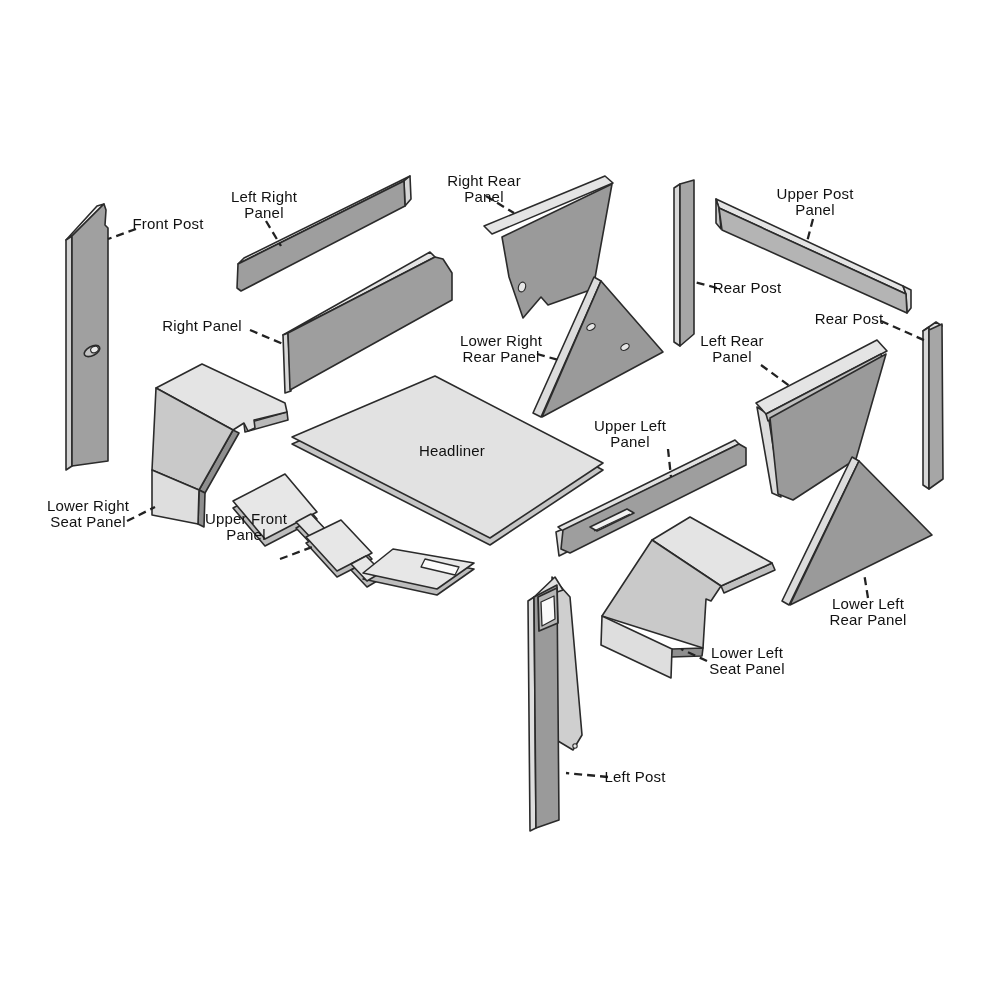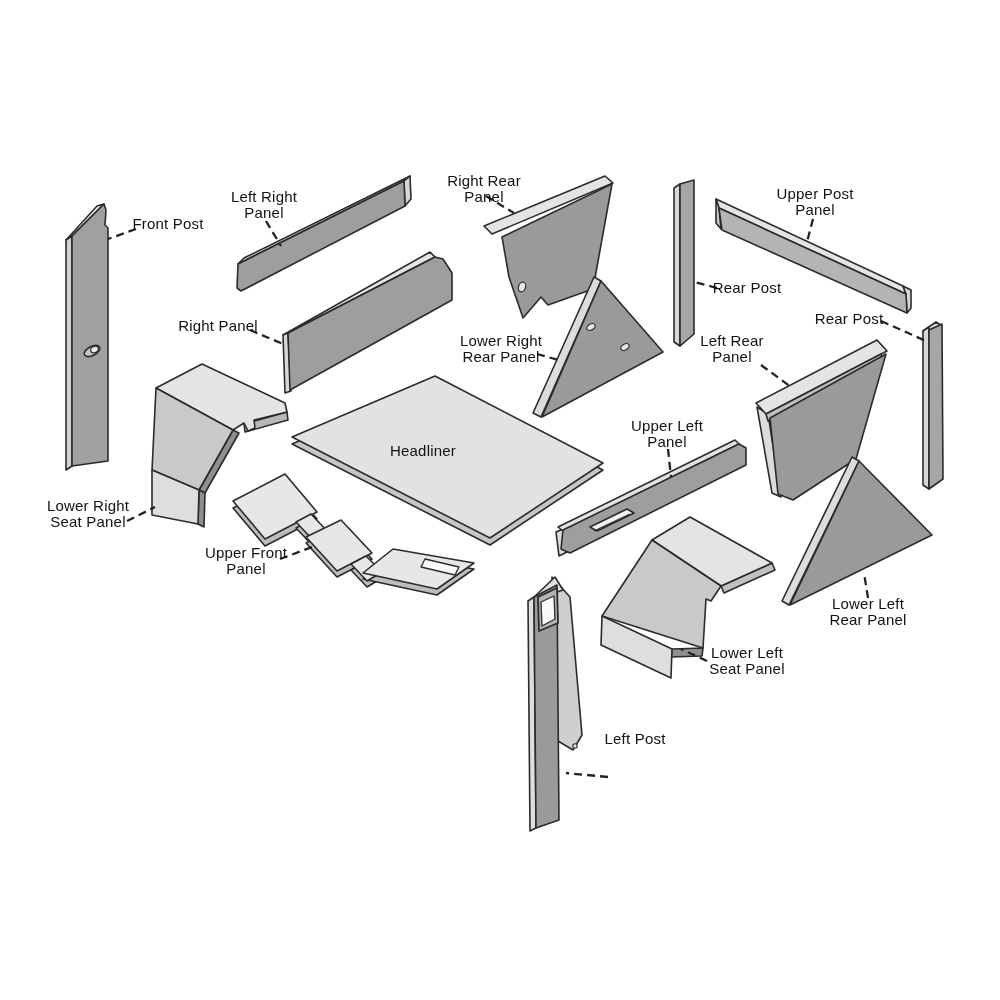--- a/index.html
+++ b/index.html
@@ -156,21 +156,21 @@
 </svg>
 
   <div class="lbl" style="left:168px;top:216px">
     <span>Front Post</span>
       <span></span>
   </div>
   <div class="lbl" style="left:264px;top:189px">
     <span>Left Right</span>
       <span>Panel</span>
   </div>
-  <div class="lbl" style="left:218px;top:318px">
+  <div class="lbl" style="left:202px;top:318px">
     <span>Right Panel</span>
       <span></span>
   </div>
   <div class="lbl" style="left:484px;top:173px">
     <span>Right Rear</span>
       <span>Panel</span>
   </div>
   <div class="lbl" style="left:815px;top:186px">
     <span>Upper Post</span>
       <span>Panel</span>
@@ -184,42 +184,42 @@
       <span></span>
   </div>
   <div class="lbl" style="left:732px;top:333px">
     <span>Left Rear</span>
       <span>Panel</span>
   </div>
   <div class="lbl" style="left:501px;top:333px">
     <span>Lower Right</span>
       <span>Rear Panel</span>
   </div>
-  <div class="lbl" style="left:423px;top:443px">
+  <div class="lbl" style="left:452px;top:443px">
     <span>Headliner</span>
       <span></span>
   </div>
-  <div class="lbl" style="left:667px;top:418px">
+  <div class="lbl" style="left:630px;top:418px">
     <span>Upper Left</span>
       <span>Panel</span>
   </div>
   <div class="lbl" style="left:88px;top:498px">
     <span>Lower Right</span>
       <span>Seat Panel</span>
   </div>
-  <div class="lbl" style="left:246px;top:545px">
+  <div class="lbl" style="left:246px;top:511px">
     <span>Upper Front</span>
       <span>Panel</span>
   </div>
   <div class="lbl" style="left:747px;top:645px">
     <span>Lower Left</span>
       <span>Seat Panel</span>
   </div>
   <div class="lbl" style="left:868px;top:596px">
     <span>Lower Left</span>
       <span>Rear Panel</span>
   </div>
-  <div class="lbl" style="left:635px;top:731px">
+  <div class="lbl" style="left:635px;top:769px">
     <span>Left Post</span>
       <span></span>
   </div>
 
 </div>
 
 </body></html>

